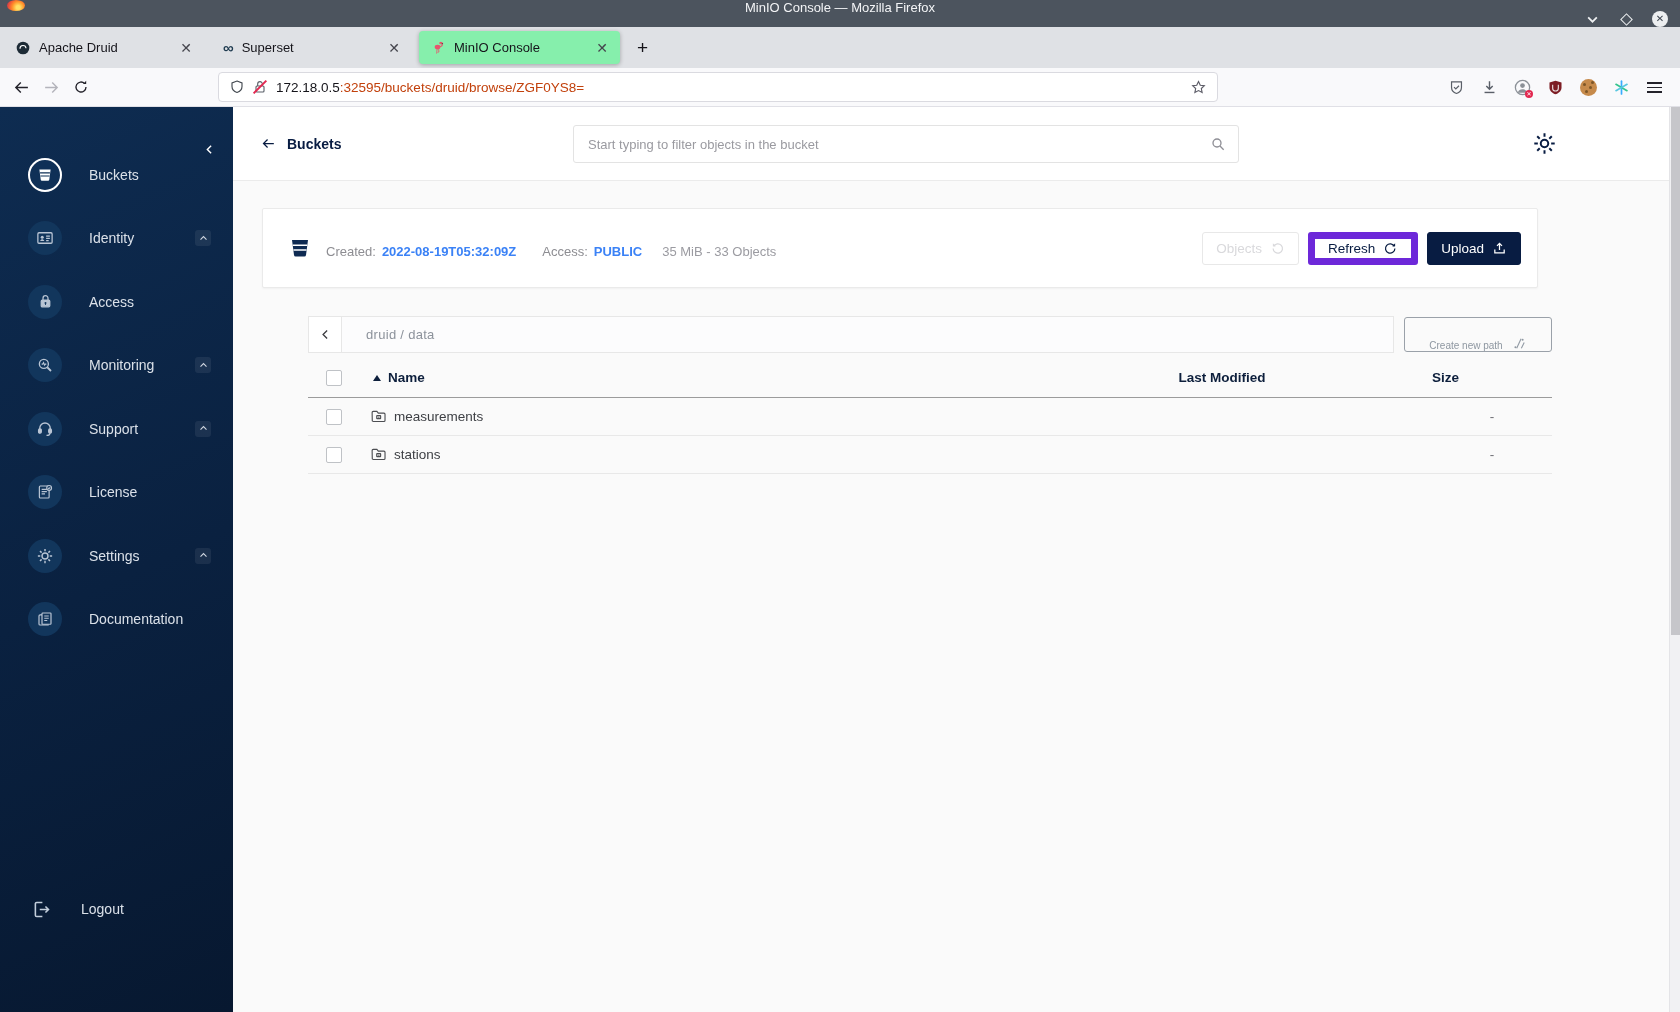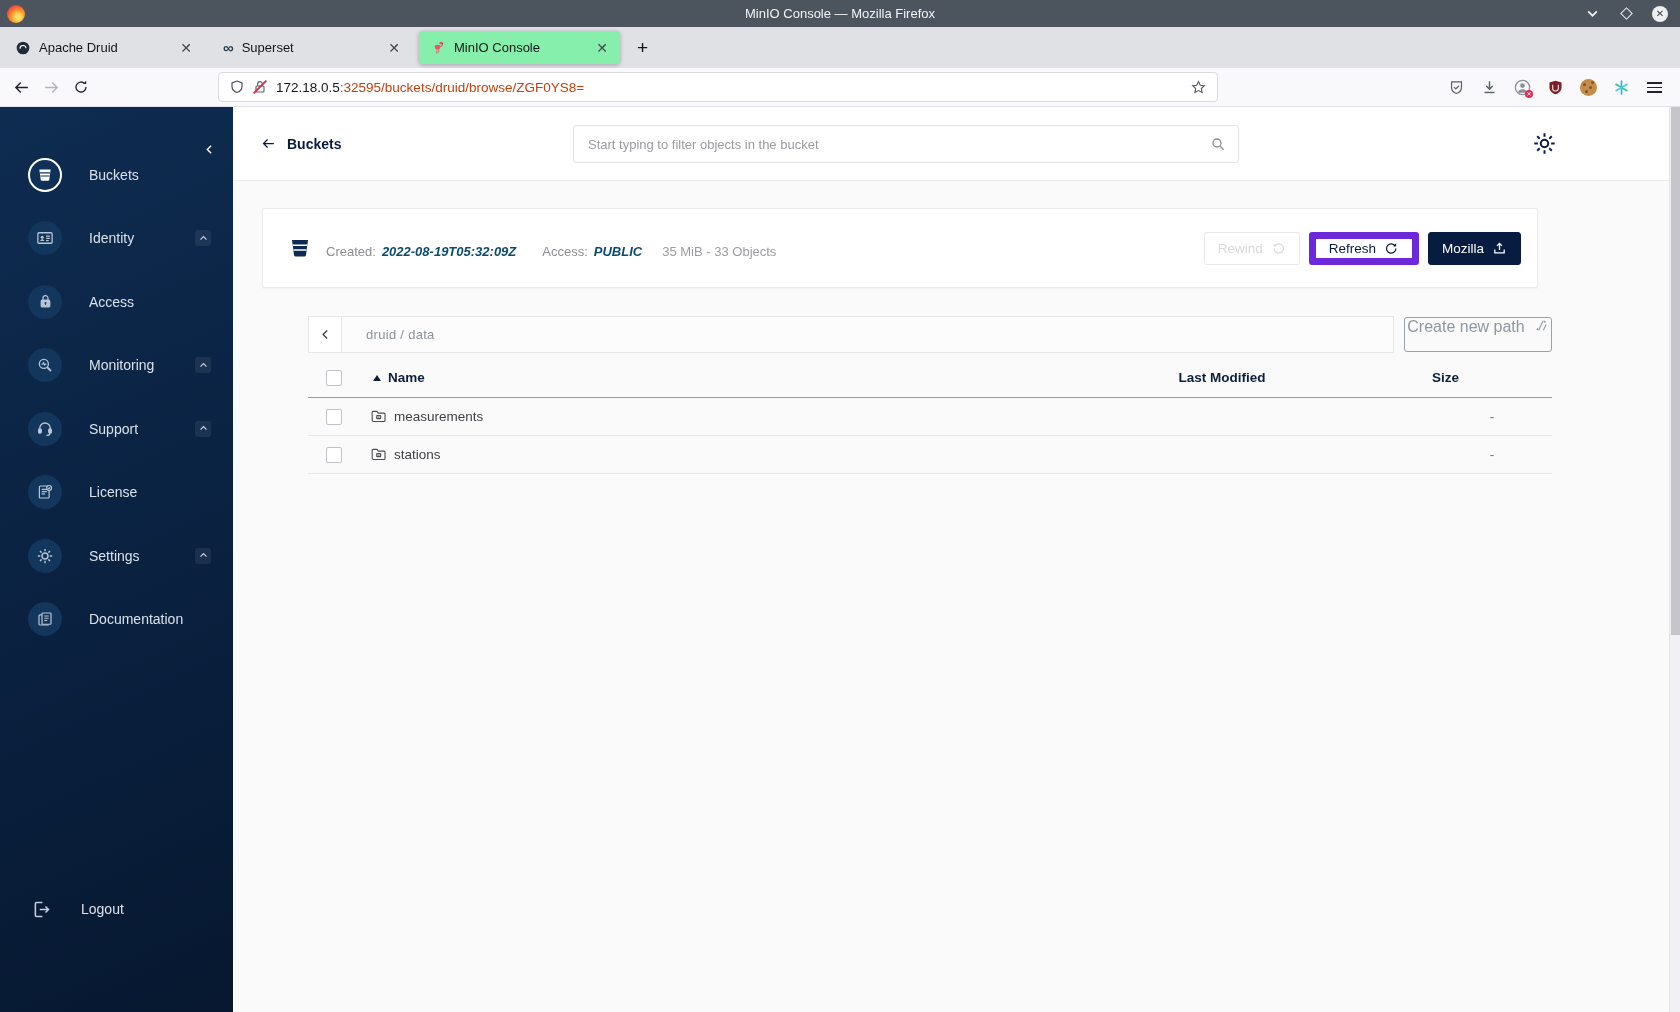--- a/index.html
+++ b/index.html
@@ -1,20 +1,20 @@
 <!DOCTYPE html>
 <html><head>
 <meta charset="utf-8">
 <style>
   * { margin:0; padding:0; box-sizing:border-box; }
   body { font-family:"Liberation Sans","DejaVu Sans",sans-serif; background:#333; }
   #window { position:relative; width:1680px; height:1012px; overflow:hidden; background:#fafafa; }
 
   
-  .titlebar { height:27px; background:#4c545e; display:flex; align-items:center; position:relative; color:#f3f4f6; }
+  .titlebar { height:27px; background:#4c545e; display:flex; position:relative; color:#f3f4f6;flex-direction:column; }
   .ff-logo { width:18px; height:18px; border-radius:50%; margin-left:7px;
     background:radial-gradient(circle at 62% 68%, #ffe066 0 14%, #ffb23e 32%, #ff8b2a 46%, #f05a37 66%, #cf3a47 84%, #8a2f6b 100%); }
   .tb-title { position:absolute; left:0; right:0; text-align:center; font-size:13px; pointer-events:none; }
   .win-controls { margin-left:auto; display:flex; align-items:center; gap:18px; margin-right:12px; z-index:2; }
   .wc { display:flex; align-items:center; justify-content:center; width:16px; height:16px; }
   .wc-max-shape { width:9px; height:9px; border:1.5px solid #eef0f2; transform:rotate(45deg); }
   .wc-close { width:16px; height:16px; border-radius:50%; background:#eceef0; color:#3a424c; font-size:10px; font-weight:bold;
     display:flex; align-items:center; justify-content:center; line-height:1; }
 
   .tabbar { height:41px; background:#dfe1e5; display:flex; align-items:center; padding-left:3px; }
@@ -78,36 +78,36 @@
   .gear-btn { position:absolute; right:123px; top:24px; color:#081C42; }
 
   .content { padding:27px 0 0 29px; }
   .card { width:1276px; height:80px; background:#fff; border:1px solid #eaeaea; border-radius:2px; box-shadow:0 1px 2px rgba(0,0,0,.04);
     display:flex; align-items:center; padding:0 16px 0 25px; }
   .bucket-big { color:#0E2A52; flex-shrink:0; }
   .card-text { margin-left:14px; }
   .card-title { font-size:19px; font-weight:700; color:#111; letter-spacing:.2px; }
   .card-meta { margin-top:6px; font-size:13px; display:flex; align-items:center; gap:6px; }
   .meta-label { color:#8d8d92; }
-  .meta-value { color:#0c4a6e; font-weight:600;font-style:italic; }
+  .meta-value { color:#3b82f6; font-weight:600; }
   .meta-gap { width:14px; }
   .meta-summary { color:#9b9ba1; margin-left:14px; }
   .card-buttons { margin-left:auto; display:flex; gap:9px; }
   .btn { height:33px; border-radius:3px; font-size:13.5px; display:flex; align-items:center; gap:8px; padding:0 13px; }
   .btn-rewind { border:1px solid #e8e8e8; color:#d9d9dc; background:#fff; }
   .btn-refresh { border:7px solid #6d28d9; color:#081C42; background:#fff; }
   .btn-upload { background:#081C42; border:1px solid #081C42; color:#fff; }
 
   .path-row { margin:28px 0 0 46px; width:1244px; display:flex; align-items:flex-start; }
   .path-back { width:34px; height:37px; background:#fff; border:1px solid #e7e7e7; color:#3c3c40;
     display:flex; align-items:center; justify-content:center; }
   .path-crumbs { flex:1; height:37px; background:#fcfcfd; border:1px solid #e7e7e7; border-left:none;
     display:flex; align-items:center; padding-left:24px; font-size:13px; color:#8c929b; letter-spacing:.3px; }
   .btn-create { width:148px; height:35px; margin-left:10px; margin-top:1px; border:1px solid #9aa1a9; border-radius:3px;
-    background:transparent; color:#8e97a1; font-size:16px; display:flex; align-items:flex-start; justify-content:center; gap:9px; }
+    background:transparent; color:#8e97a1; font-size:10px; display:flex; align-items:flex-end; justify-content:center; gap:9px; }
 
   .obj-table { margin:5px 0 0 46px; width:1244px; font-size:13.5px; }
   .thead, .trow { display:grid; grid-template-columns:44px 1fr 420px 120px; align-items:center; }
   .thead { height:40px; border-bottom:1px solid #9b9b9b; color:#0d1f3c; font-weight:700; }
   .trow { height:38px; border-bottom:1px solid #e8e8e8; color:#3e4045; }
   .cb { width:16px; height:16px; margin-left:18px; background:#fff; border:1px solid #bfc2c6; border-radius:2px; }
   .name-head { display:flex; align-items:center; gap:7px; padding-left:21px; }
   .sort-asc { width:0; height:0; border-left:4.5px solid transparent; border-right:4.5px solid transparent; border-bottom:6px solid #0d1f3c; }
   .name-cell { display:flex; align-items:center; gap:7px; padding-left:18px; }
   .lm-cell { text-align:center; }
@@ -427,35 +427,35 @@
               <span class="meta-label">Created:</span>
               <span class="meta-value">2022-08-19T05:32:09Z</span>
               <span class="meta-gap"></span>
               <span class="meta-label">Access:</span>
               <span class="meta-value">PUBLIC</span>
               <span class="meta-summary">35 MiB - 33 Objects</span>
             </div>
           </div>
           <div class="card-buttons">
             <button class="btn btn-rewind">
-              <span>Rewind</span>
+              <span>Objects</span>
               <svg width="15" height="15" viewBox="0 0 24 24">
                   <path d="M5.8 8.6A7.5 7.5 0 1 1 5 12" fill="none" stroke="currentColor" stroke-width="2"></path>
                   <path d="M4.6 3.4v5h5z" fill="currentColor"></path>
                 </svg>
             </button>
             <button class="btn btn-refresh">
               <span>Refresh</span>
               <svg width="15" height="15" viewBox="0 0 24 24">
                   <path d="M18.2 8.6A7.5 7.5 0 1 0 19 12" fill="none" stroke="currentColor" stroke-width="2"></path>
                   <path d="M19.4 3.4v5h-5z" fill="currentColor"></path>
                 </svg>
             </button>
             <button class="btn btn-upload">
-              <span>Mozilla</span>
+              <span>Upload</span>
               <svg width="15" height="15" viewBox="0 0 24 24">
                   <path d="M12 14.5V4M8 7.8L12 3.8l4 4" fill="none" stroke="currentColor" stroke-width="2"></path>
                   <path d="M4.5 13.5V19h15v-5.5" fill="none" stroke="currentColor" stroke-width="2"></path>
                 </svg>
             </button>
           </div>
         </div>
 
         <div class="path-row">
           <div class="path-back">

